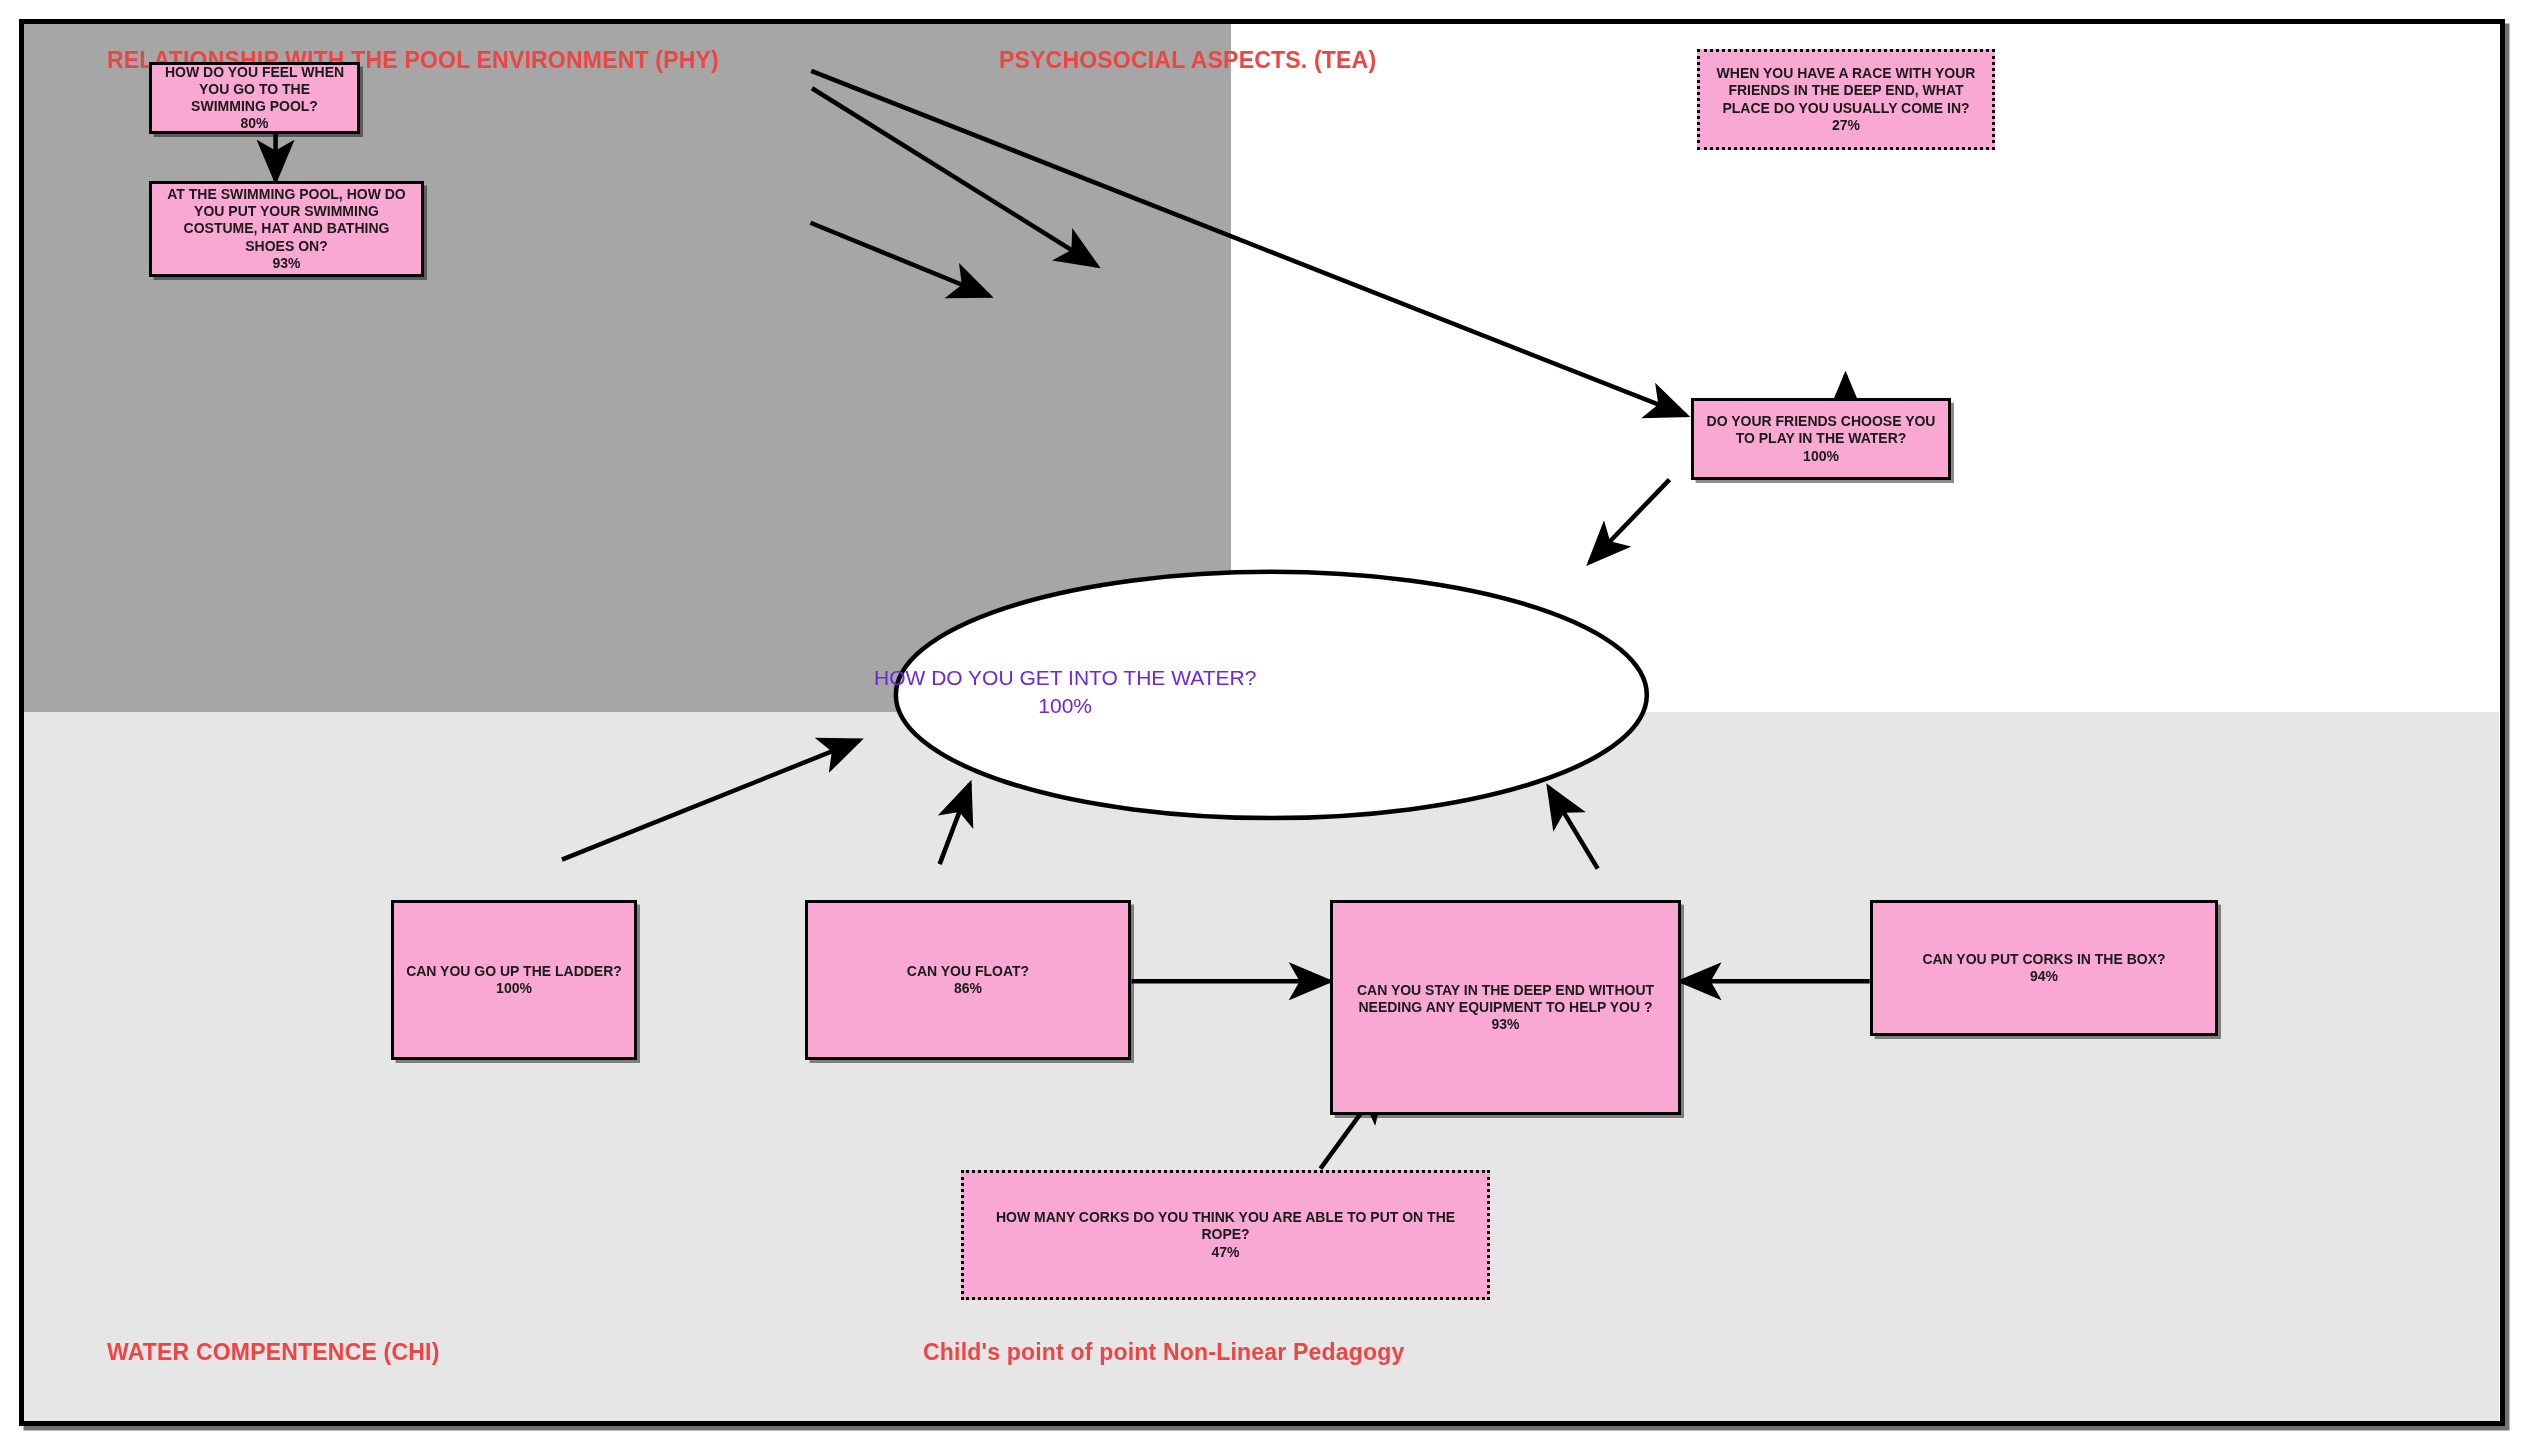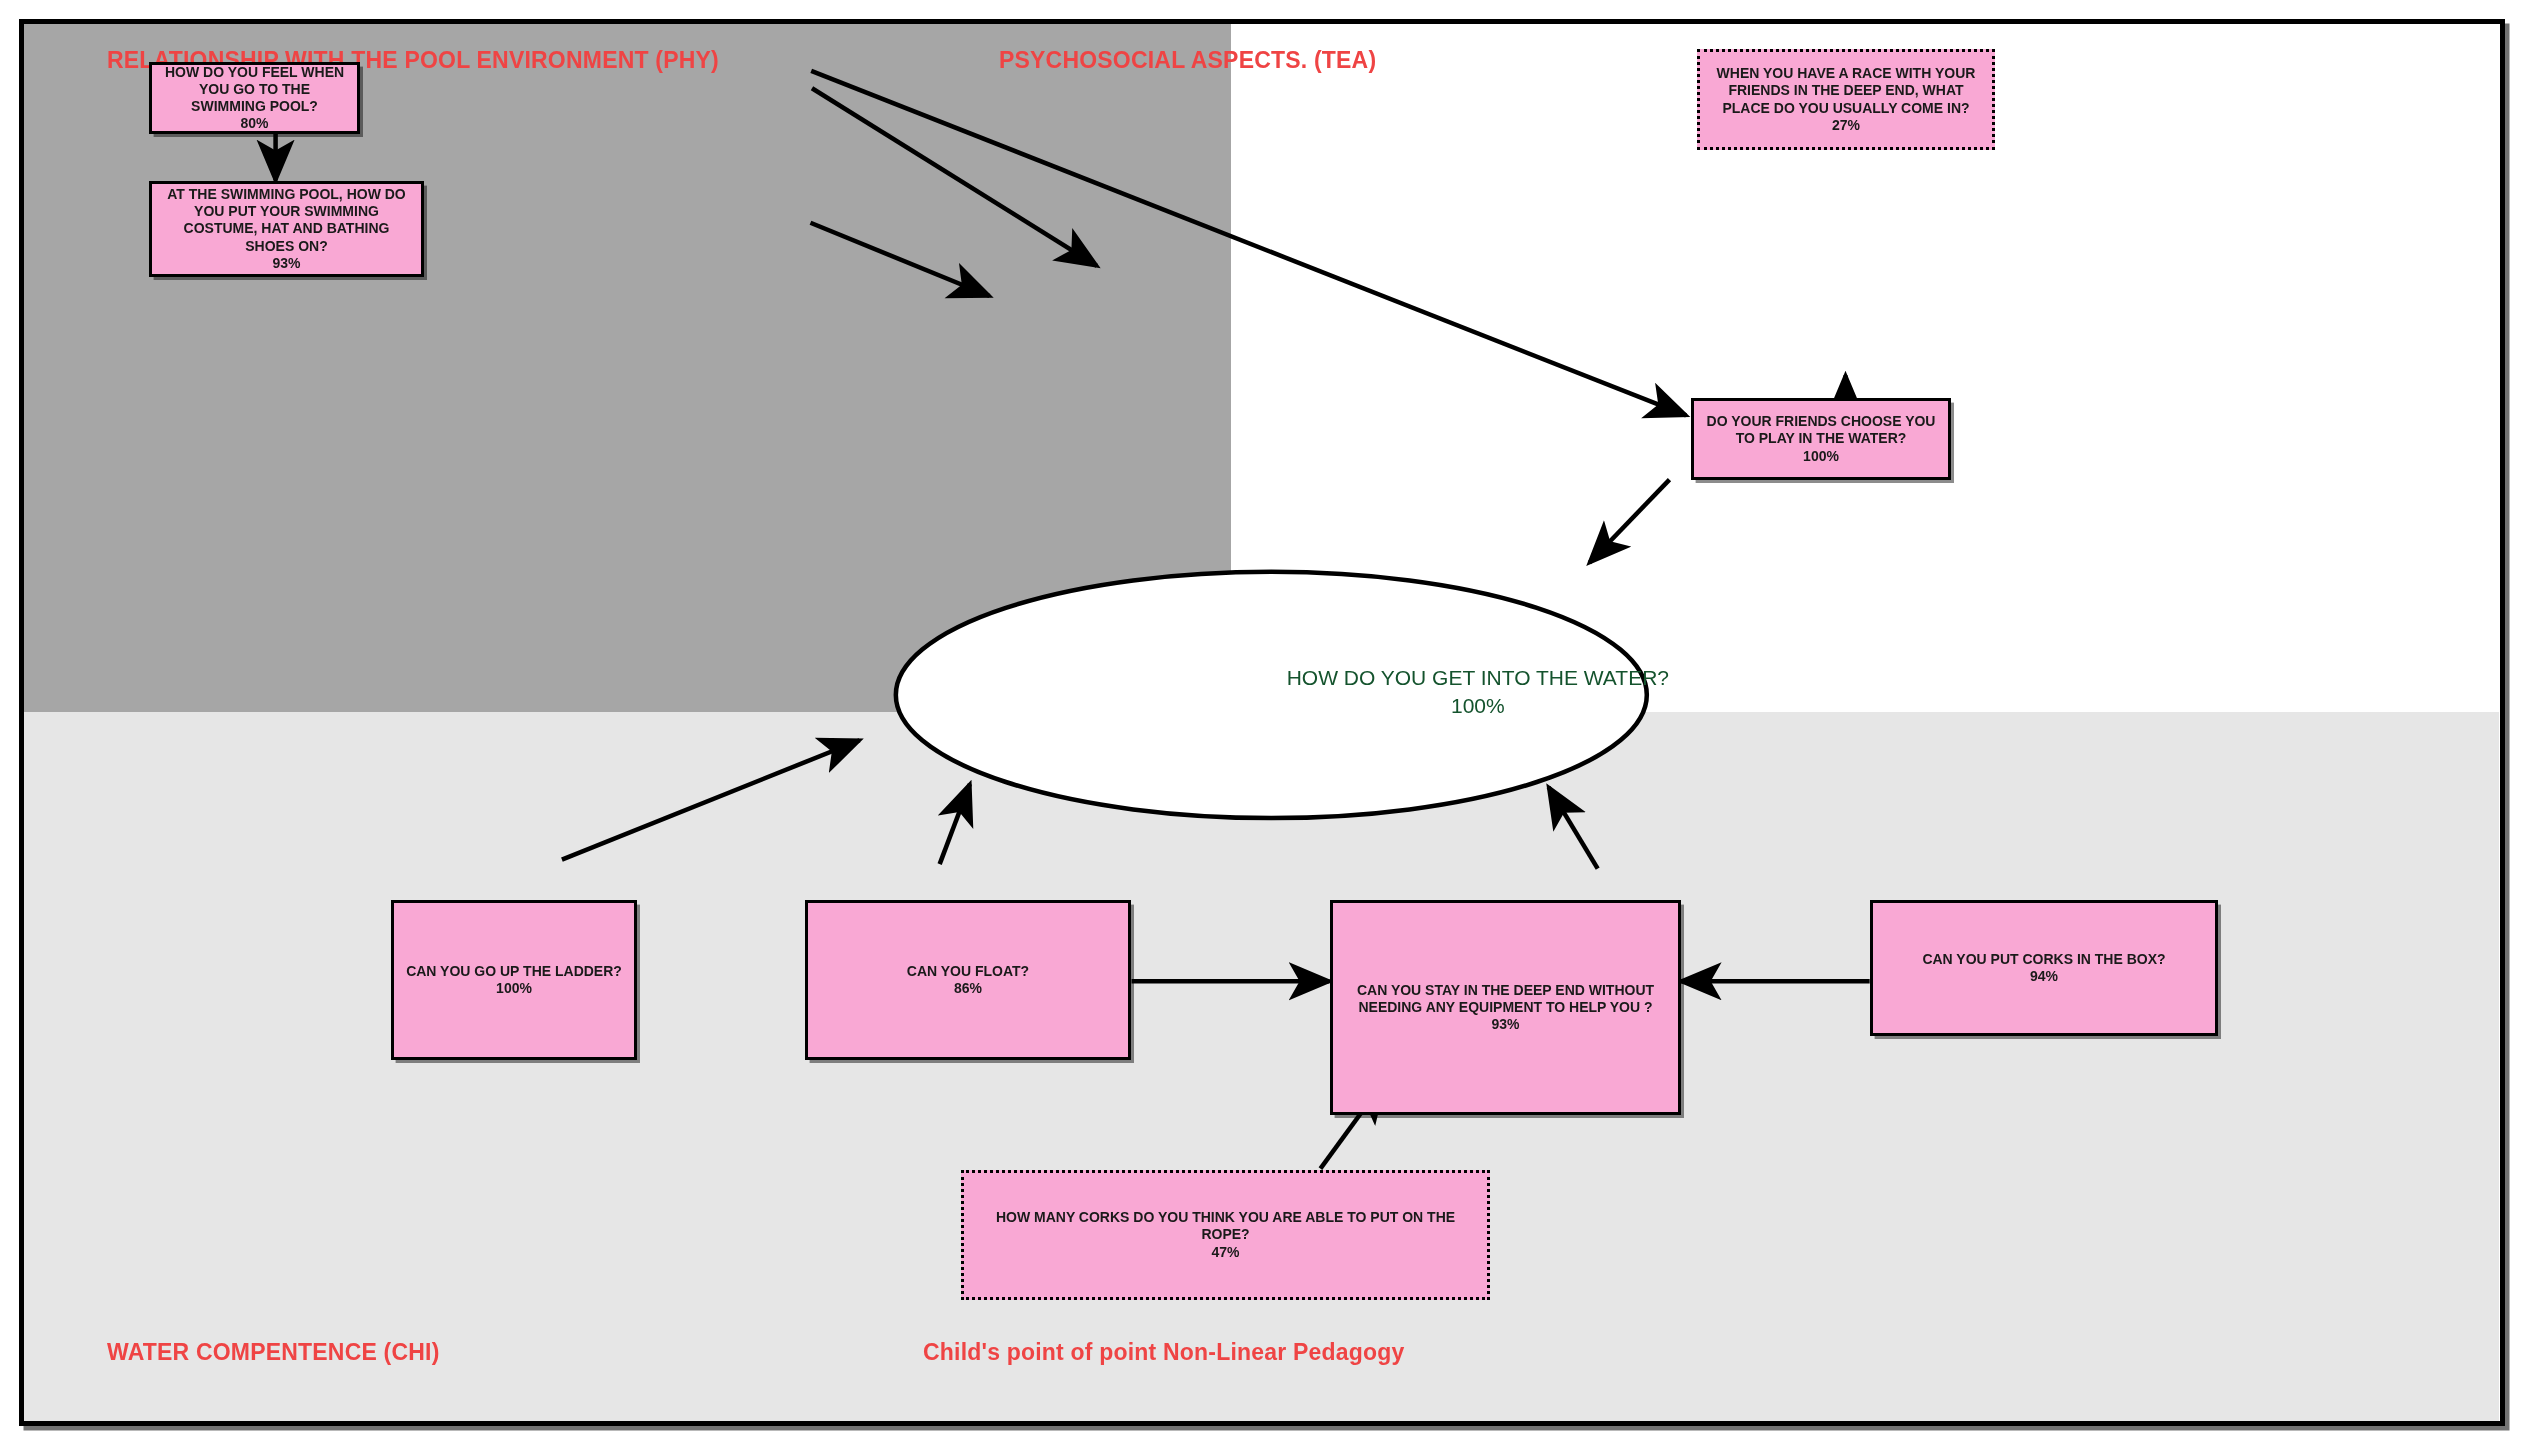--- a/index.html
+++ b/index.html
@@ -41,22 +41,22 @@
     font-weight:bold;
   }
   .node.solid{border:3.8px solid #000000;box-shadow:3.8px 3.8px 0 -0.8px rgba(0,0,0,0.45);}
   .node.dotted{border:3.8px dotted #000000;}
   .node .q{display:block;}
   .node .pct{display:block;}
 
   
   #node-water{
     position:absolute;left:850px;top:542px;width:795px;height:257px;
-    display:flex;align-items:center;justify-content:flex-end;text-align:center;
-    font-size:21px;line-height:1.3;color:#14532d;background:transparent;
+    display:flex;align-items:center;justify-content:flex-start;text-align:center;
+    font-size:21px;line-height:1.3;color:#6d28d9;background:transparent;
     z-index:3;
   }
   #node-water .inner{position:relative;top:-3px;}
 </style>
 </head>
 <body>
 
 <div id="stage">
   <div id="frame">
 

